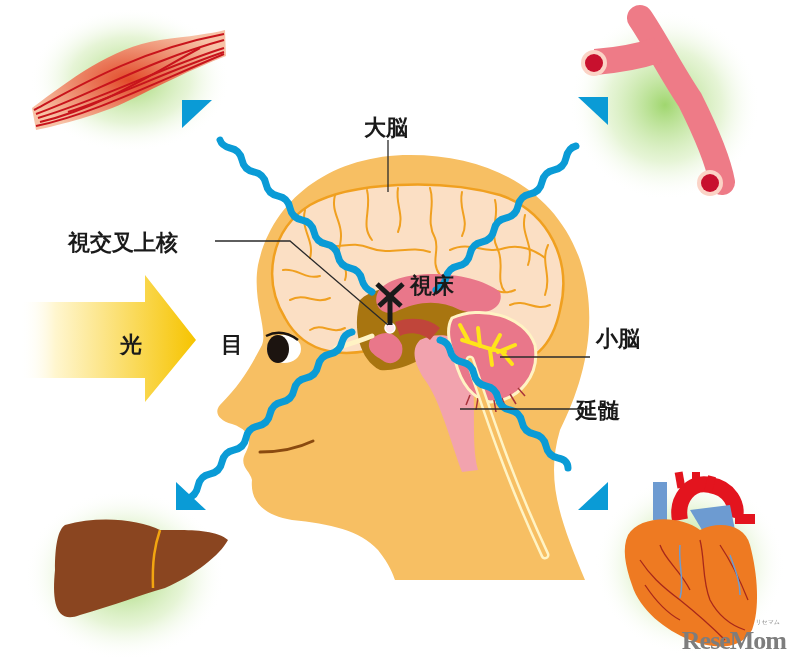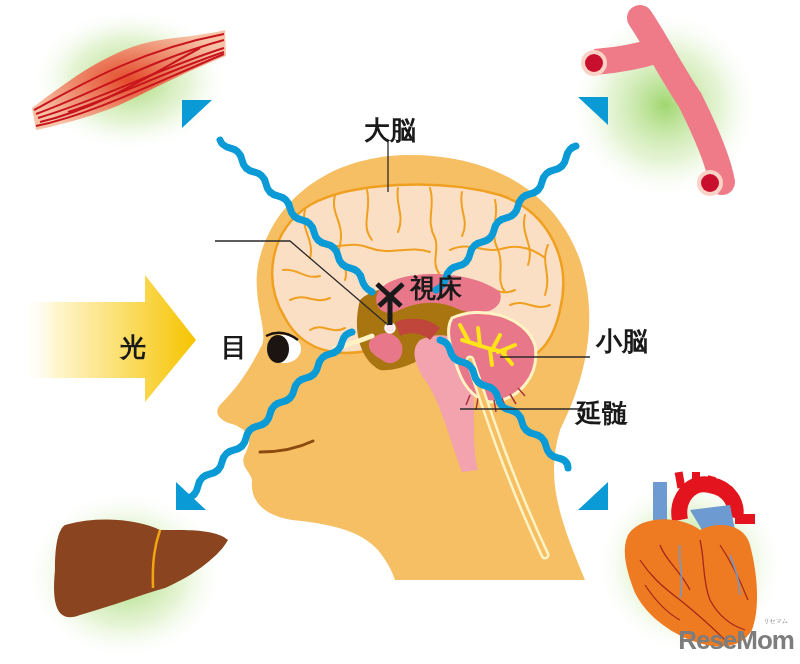--- a/index.html
+++ b/index.html
@@ -1,22 +1,22 @@
 <!DOCTYPE html>
 <html><head>
 <meta charset="utf-8">
 <style>
   html, body { margin: 0; padding: 0; background: #ffffff; }
   body { width: 800px; height: 664px; position: relative; overflow: hidden;
          font-family: "DejaVu Sans", "Liberation Sans", sans-serif; }
   #stage { position: absolute; left: 0; top: 0; width: 800px; height: 664px; }
   .label { position: absolute; color: #1a1a1a; font-weight: bold; white-space: nowrap;
            font-family: "DejaVu Sans", sans-serif; letter-spacing: 0px; }
-  .label.lg { font-size: 26px; }
-  .watermark { position: absolute; right: 6px; bottom: 8px; font-family: Liberation Sans, sans-serif;
+  .label.lg { font-size: 22px; }
+  .watermark { position: absolute; right: 14px; bottom: 8px; font-family: Liberation Serif, serif;
                font-weight: bold; font-size: 26px; color: #7d7d7d; letter-spacing: -1px; }
   .watermark small { position: absolute; right: 6px; top: -8px; font-size: 6px; font-weight: normal;
                      letter-spacing: 0; color: #888; }
 </style>
 </head>
 <body>
 
 <div id="stage">
 <svg width="800" height="664" viewBox="0 0 800 664" xmlns="http://www.w3.org/2000/svg">
   <defs>
@@ -220,20 +220,21 @@
 
   <g stroke="#1a1a1a" stroke-width="5" fill="none">
     <path d="M 377 284 L 390 296 L 403 284"></path>
     <path d="M 390 296 L 390 325"></path>
     <path d="M 379 306 L 390 296 L 401 306"></path>
   </g>
 </svg>
 
 
 <div class="label lg" style="left:364px; top:113px;">大脳</div>
+<div class="label lg" style="left:68px; top:228px;">視交叉上核</div>
 <div class="label lg" style="left:410px; top:271px;">視床</div>
 <div class="label lg" style="left:120px; top:330px;">光</div>
 <div class="label lg" style="left:221px; top:330px;">目</div>
 <div class="label lg" style="left:596px; top:324px;">小脳</div>
 <div class="label lg" style="left:576px; top:396px;">延髄</div>
 
 <div class="watermark">
   <span>ReseMom</span>
   <small>リセマム</small>
 </div>

